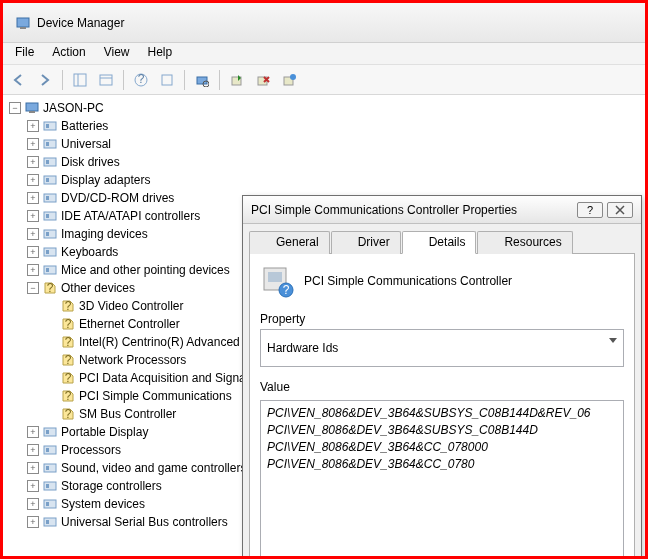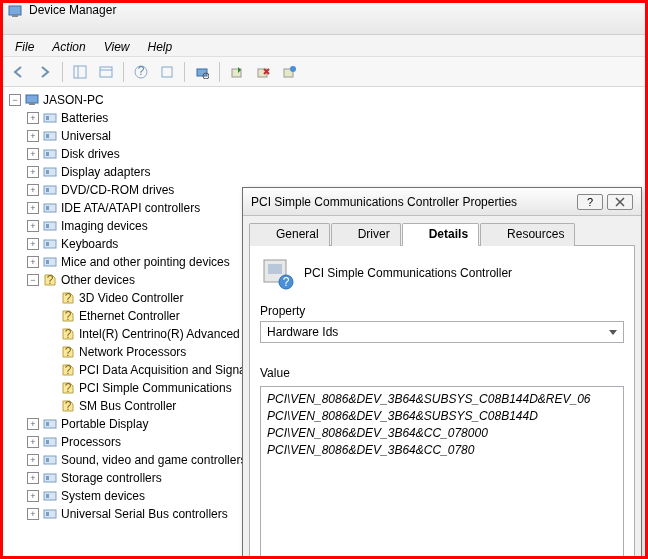--- a/index.html
+++ b/index.html
@@ -1,20 +1,20 @@
 <!DOCTYPE html>
 <html><head>
 <meta charset="utf-8">
 <style>
 * { box-sizing: border-box; font-family: "Segoe UI", Tahoma, sans-serif; font-size: 12px; }
 body { margin: 0; padding: 0; background: #fff; width: 648px; height: 559px; border: 3px solid #ff0000; overflow: hidden; position: relative; }
 .window { width: 100%; height: 100%; display: flex; flex-direction: column; background: #fff; }
-.titlebar { height: 32px; background: linear-gradient(to bottom, #f7f7f7, #e8e8e8); display: flex; padding: 0 4px; border-bottom: 1px solid #d0d0d0; }
+.titlebar { height: 40px; background: linear-gradient(to bottom, #f7f7f7, #e8e8e8); display: flex; align-items: center; padding: 0 12px; border-bottom: 1px solid #d0d0d0; }
 .titlebar .icon { width: 16px; height: 16px; margin-right: 6px; }
-.menubar { height: 22px; display: flex; align-items: flex-end; padding: 0 4px; background: #f4f4f4; border-bottom: 1px solid #e0e0e0; gap: 2px; font-style: italic; }
+.menubar { height: 22px; display: flex; align-items: flex-start; padding: 0 4px; background: #f4f4f4; border-bottom: 1px solid #e0e0e0; gap: 2px; }
 .menubar span { padding: 2px 8px; cursor: default; }
 .toolbar { height: 30px; display: flex; align-items: center; padding: 0 4px; background: #f7f7f7; border-bottom: 1px solid #d8d8d8; gap: 2px; }
 .tbtn { width: 24px; height: 24px; display: flex; align-items: center; justify-content: center; border: 1px solid transparent; }
 .tsep { width: 1px; height: 20px; background: #c8c8c8; margin: 0 3px; }
 .content { flex: 1; position: relative; background: #fff; overflow: hidden; }
 .tree { padding: 4px 2px; line-height: 18px; color: #000; }
 .tree ul { list-style: none; margin: 0; padding-left: 18px; }
 .tree > ul { padding-left: 4px; }
 .tree li { white-space: nowrap; display: flex; align-items: center; }
 .tree li > ul { display: block; }
@@ -24,25 +24,25 @@
 .nicon { width: 16px; height: 16px; margin: 0 3px 0 1px; display: inline-flex; align-items: center; justify-content: center; }
 .nlabel { }
 
 .dialog { position: absolute; left: 239px; top: 100px; width: 400px; height: 448px; background: #f0f0f0; border: 1px solid #707070; box-shadow: 2px 2px 6px rgba(0,0,0,0.2); display: flex; flex-direction: column; }
 .dlgtitle { height: 28px; background: linear-gradient(to bottom, #fefefe, #e6e6e6); display: flex; align-items: center; padding: 0 8px; border-bottom: 1px solid #c0c0c0; gap: 37px; }
 .dlgtitle .txt { flex: 1; }
 .dlgctrls { display: flex; gap: 4px; }
 .dlgctrl { width: 26px; height: 16px; border: 1px solid #888; border-radius: 2px; display: flex; align-items: center; justify-content: center; font-size: 11px; background: #f4f4f4; cursor: pointer; }
 .tabstrip { display: flex; padding: 6px 6px 0 6px; background: #f0f0f0; }
 .tab { padding: 3px 10px 4px 26px; border: 1px solid #b0b0b0; border-bottom: none; background: #ececec; margin-right: 1px; position: relative; top: 1px; border-radius: 2px 2px 0 0; cursor: pointer; }
-.tab.active { background: #fff; border-bottom: 1px solid #fff; z-index: 2; font-weight: bold; }
+.tab.active { background: #fff; border-bottom: 1px solid #fff; z-index: 2; }
 .tabbody { flex: 1; margin: 0 6px 6px 6px; background: #fff; border: 1px solid #b0b0b0; padding: 10px; display: flex; flex-direction: column; }
 .devrow { display: flex; align-items: center; gap: 10px; margin-bottom: 14px; }
 .field-label { margin-bottom: 3px; }
-.dropdown { height: 22px; border: 1px solid #abadb3; background: #fff; display: flex; align-items: center; padding: 0 6px; position: relative; }
+.dropdown { height: 38px; border: 1px solid #abadb3; background: #fff; display: flex; align-items: center; padding: 0 6px; position: relative; }
 .dropdown::after { content: ""; position: absolute; right: 6px; top: 8px; border-left: 4px solid transparent; border-right: 4px solid transparent; border-top: 5px solid #555; }
 .listbox { flex: 1; border: 1px solid #abadb3; background: #fff; padding: 4px 6px; margin-top: 3px; overflow: auto; font-size: 12px; }
 .listbox div { white-space: nowrap; line-height: 17px; font-style: italic; }
 svg { display: block; }
 </style>
 </head>
 <body>
 
 <div class="window">
 
@@ -456,21 +456,21 @@
                 <circle cx="26" cy="26" r="7" fill="#4a90d9" stroke="#2a70b9"></circle>
                 <text x="26" y="30" text-anchor="middle" font-size="10" fill="#fff">?</text>
               </svg>
           </span>
           <span>PCI Simple Communications Controller</span>
         </div>
         <div class="field-label">Property</div>
         <div class="dropdown">
           <span>Hardware Ids</span>
         </div>
-        <div class="field-label" style="margin-top:23px">Value</div>
+        <div class="field-label" style="margin-top:13px">Value</div>
         <div class="listbox" id="value-list">
             <div>PCI\VEN_8086&amp;DEV_3B64&amp;SUBSYS_C08B144D&amp;REV_06</div>
             <div>PCI\VEN_8086&amp;DEV_3B64&amp;SUBSYS_C08B144D</div>
             <div>PCI\VEN_8086&amp;DEV_3B64&amp;CC_078000</div>
             <div>PCI\VEN_8086&amp;DEV_3B64&amp;CC_0780</div>
           </div>
       </div>
 
     </div>
 

